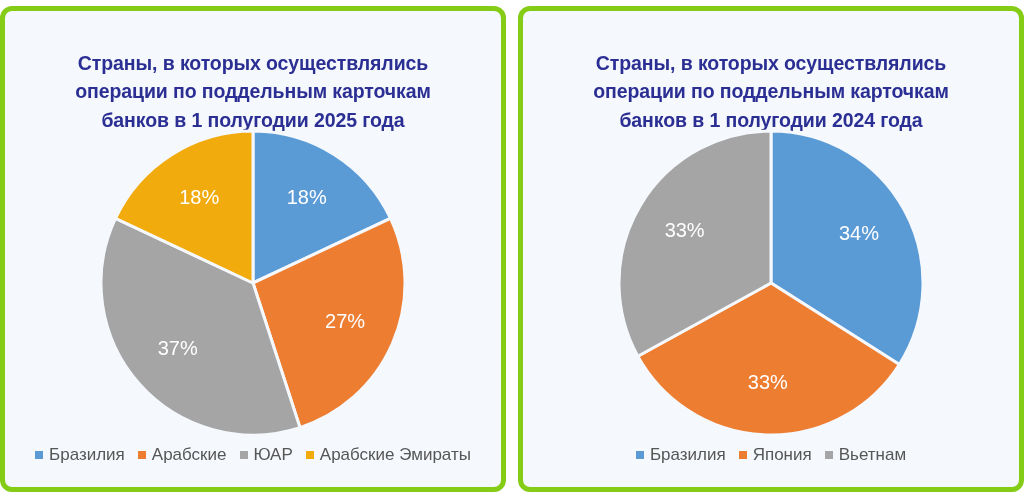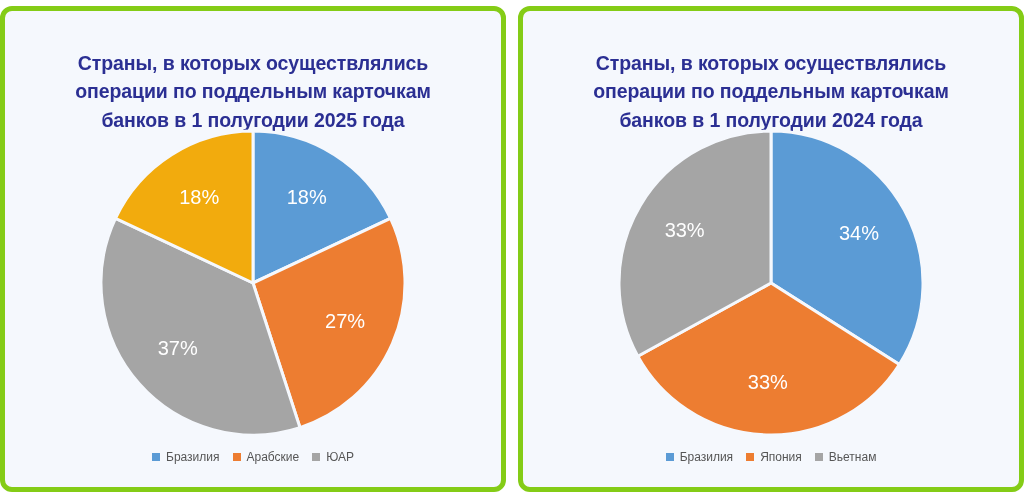--- a/index.html
+++ b/index.html
@@ -86,21 +86,21 @@
     white-space: nowrap;
   }
   .legend-swatch {
     width: 8px;
     height: 8px;
     flex: 0 0 auto;
     display: inline-block;
   }
   .legend-label {
     color: #565656;
-    font-size: 12px;
+    font-size: 17px;
     line-height: 1;
   }
 </style>
 </head>
 <body>
 
 <div class="screen">
 
   <section class="chart-panel">
     <h2 class="chart-title">Страны, в которых осуществлялись
@@ -124,20 +124,24 @@
           <span class="legend-label">Бразилия</span>
         </div>
         <div class="legend-item">
           <span class="legend-swatch" style="background: rgb(237, 125, 49);"></span>
           <span class="legend-label">Арабские</span>
         </div>
         <div class="legend-item">
           <span class="legend-swatch" style="background: rgb(165, 165, 165);"></span>
           <span class="legend-label">ЮАР</span>
         </div>
+        <div class="legend-item">
+          <span class="legend-swatch" style="background: rgb(242, 171, 13);"></span>
+          <span class="legend-label">Арабские Эмираты</span>
+        </div>
       </div>
   </section>
 
   <section class="chart-panel">
     <h2 class="chart-title">Страны, в которых осуществлялись
 операции по поддельным карточкам
 банков в 1 полугодии 2024 года</h2>
     <div class="pie-wrap">
       <svg class="pie-svg" width="320" height="320" viewBox="0 0 320 320">
           <path d="M 160 160 L 160 8 A 152 152 0 0 1 288.3378446763063 241.4456728368075 Z" fill="#5b9bd5" stroke="#f5f8fd" stroke-width="3"></path>

